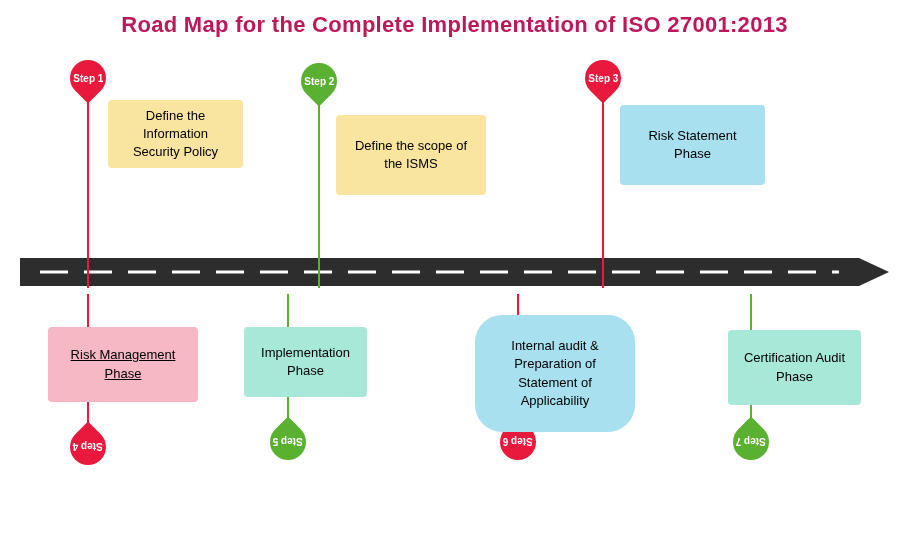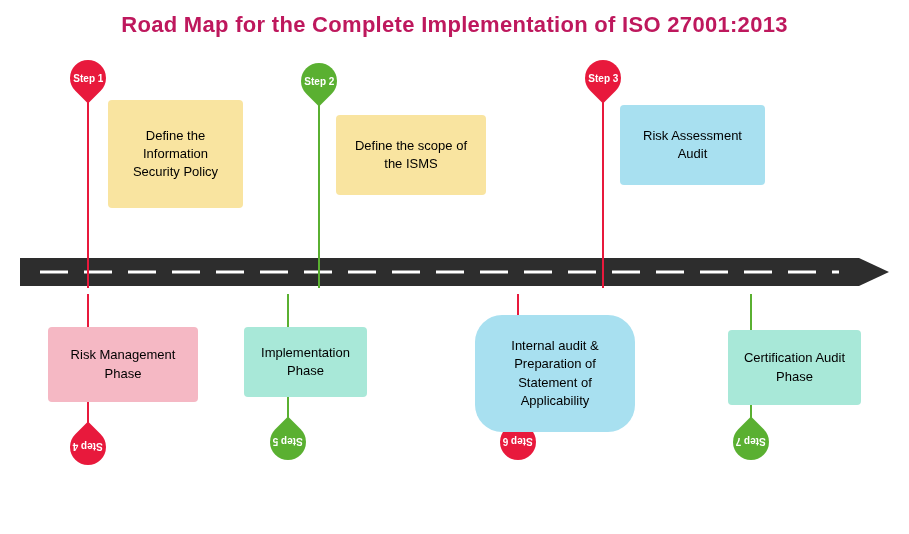--- a/index.html
+++ b/index.html
@@ -99,61 +99,61 @@
       display: flex;
       align-items: center;
       justify-content: center;
       text-align: center;
       font-size: 13px;
       line-height: 1.4;
       padding: 8px 10px;
     }
     .box-yellow { background: #f9e4a0; border: none; }
     .box-blue { background: #a8e0f0; border: none; }
-    .box-pink { background: #f5b8c4; border: none; }
+    .box-pink { background: #f5b8c4; border: none; text-decoration: underline; }
     .box-teal { background: #a8e8d8; border: none; }
   </style>
 </head>
 <body>
 
 <div id="title">Road Map for the Complete Implementation of ISO 27001:2013</div>
 
 <div class="road-container">
   <div class="road"></div>
   <div class="road-dashes"></div>
 </div>
 
 <div class="pin pin-top pin-pink" style="left:70px; top:60px; align-items:center;">
   <div class="pin-circle">
       <span>Step 1</span>
     </div>
   <div class="pin-stem" style="height:192px; background:#e8193c;"></div>
 </div>
-<div class="box box-yellow" style="left:108px; top:100px; width:135px; height:108px;">
+<div class="box box-yellow" style="left:108px; top:100px; width:135px; height:68px;">
   <span>Define the Information Security Policy</span>
 </div>
 
 <div class="pin pin-top pin-green" style="left:301px; top:63px; align-items:center;">
   <div class="pin-circle">
       <span>Step 2</span>
     </div>
   <div class="pin-stem" style="height:189px; background:#5ab031;"></div>
 </div>
 <div class="box box-yellow" style="left:336px; top:115px; width:150px; height:80px;">
   <span>Define the scope of the ISMS</span>
 </div>
 
 <div class="pin pin-top pin-pink" style="left:585px; top:60px; align-items:center;">
   <div class="pin-circle">
       <span>Step 3</span>
     </div>
   <div class="pin-stem" style="height:192px; background:#e8193c;"></div>
 </div>
 <div class="box box-blue" style="left:620px; top:105px; width:145px; height:80px;">
-  <span>Risk Assessment Audit</span>
+  <span>Risk Statement Phase</span>
 </div>
 
 <div class="pin pin-bottom pin-pink" style="left:70px; top:294px; align-items:center;">
   <div class="pin-stem" style="height:135px; background:#e8193c;"></div>
   <div class="pin-circle">
       <span>Step 4</span>
     </div>
 </div>
 <div class="box box-pink" style="left:48px; top:327px; width:150px; height:75px;">
   <span>Risk Management Phase</span>

